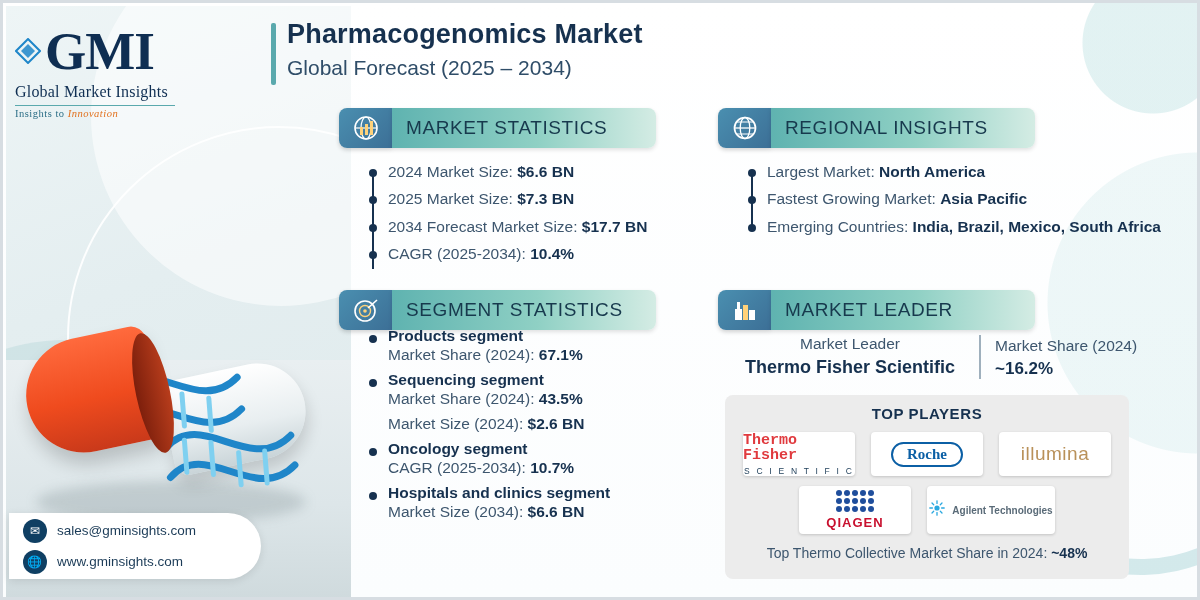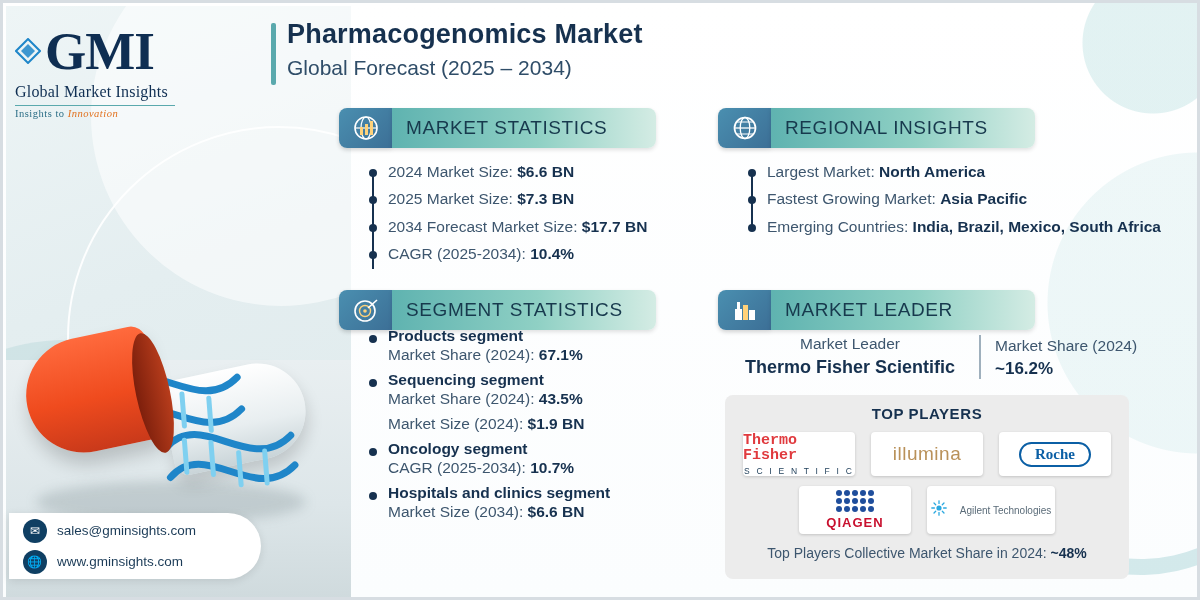--- a/index.html
+++ b/index.html
@@ -181,21 +181,21 @@
   .tf-top { font-family:Liberation Mono, monospace; font-size:15px; font-weight:bold; color:#e03a3e; line-height:1; }
   .tf-bot { font-size:8.5px; letter-spacing:2.2px; color:#1b3b57; margin-top:3px; }
   .illumina { font-size:19px; color:#b9915a; letter-spacing:0.5px; }
   .roche {
     border:2px solid #0b5fa5; border-radius:16px; padding:2px 14px;
     font-family:"Liberation Serif", serif; font-size:15px; color:#0b5fa5; font-weight:bold;
   }
   .qiagen-dots { display:grid; grid-template-columns:repeat(5,6px); gap:2px; }
   .qd { width:6px;height:6px;border-radius:50%;background:#1f4e9c; }
   .qiagen-word { font-size:13px; font-weight:bold; color:#c8102e; letter-spacing:1px; margin-top:3px; }
-  .agilent { display:flex; align-items:center; gap:13px; }
+  .agilent { display:flex; align-items:center; gap:7px;font-weight:bold; }
   .agilent-word { font-size:10px; color:#5a6b78; }
   .players-foot { text-align:center; font-size:14px; color:#3d566e; margin-top:11px; }
   .players-foot b { color:#16314f; font-weight:bold; }
 </style>
 </head>
 <body>
 
 <div class="frame">
 
   <div class="arc arc1"></div>
@@ -320,21 +320,21 @@
       <div class="seg-name">Products segment</div>
     </div>
     <div class="seg-val"><span>Market Share (2024): </span><b>67.1%</b></div>
 
     <div class="seg-row">
       <div class="dot"></div>
       <div class="seg-name">Sequencing segment</div>
     </div>
     <div class="seg-val"><span>Market Share (2024): </span><b>43.5%</b></div>
 
-    <div class="seg-val"><span>Market Size (2024): </span><b>$1.9 BN</b></div>
+    <div class="seg-val"><span>Market Size (2024): </span><b>$2.6 BN</b></div>
 
     <div class="seg-row">
       <div class="dot"></div>
       <div class="seg-name">Oncology segment</div>
     </div>
     <div class="seg-val"><span>CAGR (2025-2034): </span><b>10.7%</b></div>
 
     <div class="seg-row">
       <div class="dot"></div>
       <div class="seg-name">Hospitals and clinics segment</div>
@@ -396,25 +396,25 @@
   </div>
 
   <div class="players">
     <div class="players-title">TOP PLAYERS</div>
 
     <div class="logo-row">
       <div class="logo-card lc1">
         <div class="tf-top">Thermo Fisher</div>
         <div class="tf-bot">S C I E N T I F I C</div>
       </div>
+      <div class="logo-card lc3">
+        <div class="roche">Roche</div>
+      </div>
       <div class="logo-card lc2">
         <div class="illumina">illumina</div>
-      </div>
-      <div class="logo-card lc3">
-        <div class="roche">Roche</div>
       </div>
     </div>
 
     <div class="logo-row">
       <div class="logo-card lc4">
         <div class="qiagen-dots">
           <span class="qd"></span>
             <span class="qd"></span>
             <span class="qd"></span>
             <span class="qd"></span>
@@ -448,17 +448,17 @@
                   <line x1="4.7" y1="11.3" x2="3" y2="13"></line>
               </g>
             </svg>
           </span>
           <span class="agilent-word">Agilent Technologies</span>
         </div>
       </div>
     </div>
 
     <div class="players-foot">
-      <span>Top Players Collective Market Share in 2024: </span><b>~48%</b>
+      <span>Top Thermo Collective Market Share in 2024: </span><b>~48%</b>
     </div>
   </div>
 
 </div>
 
 </body></html>

